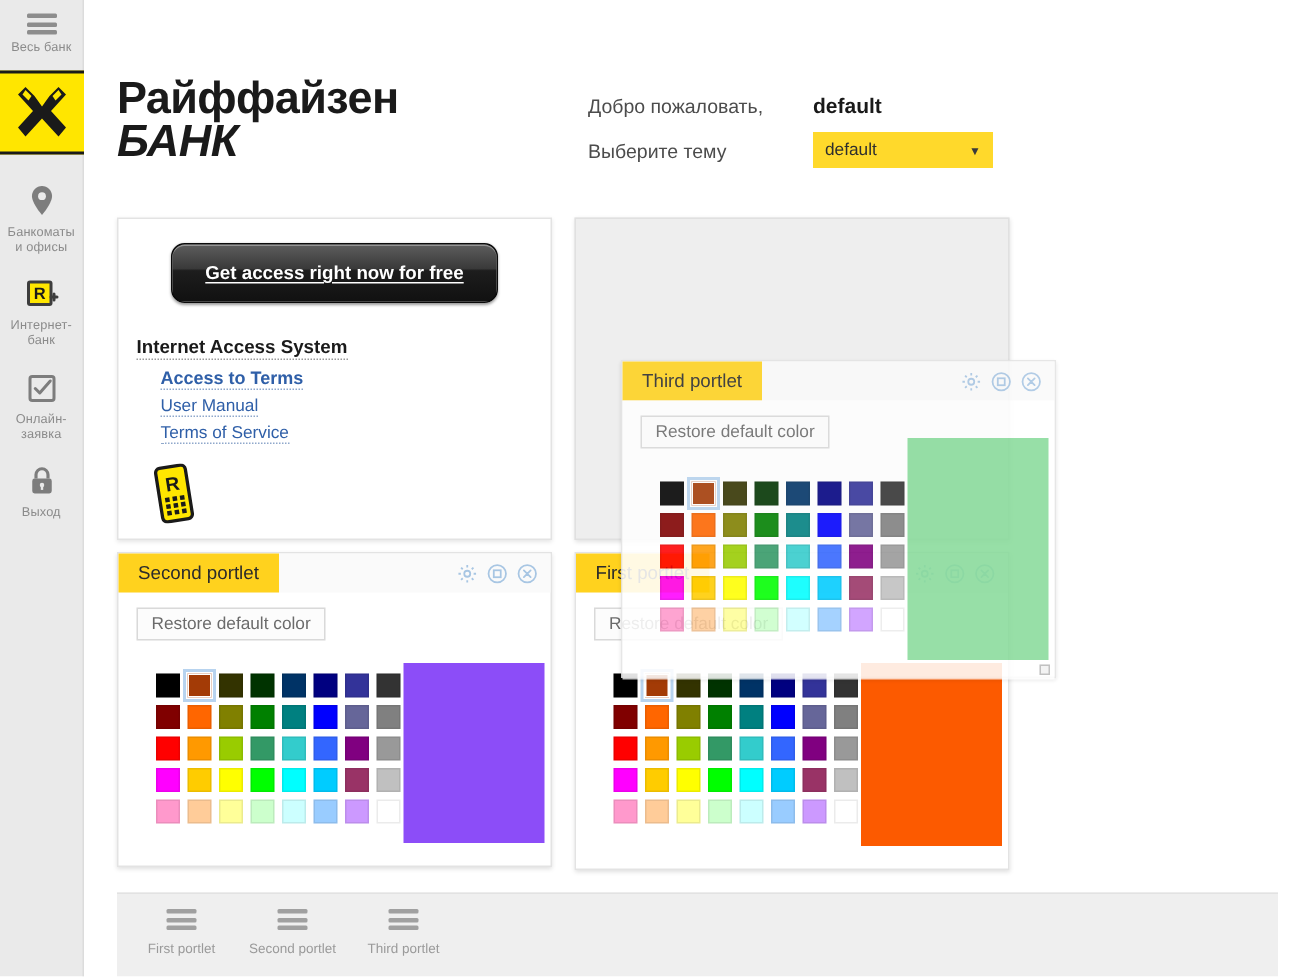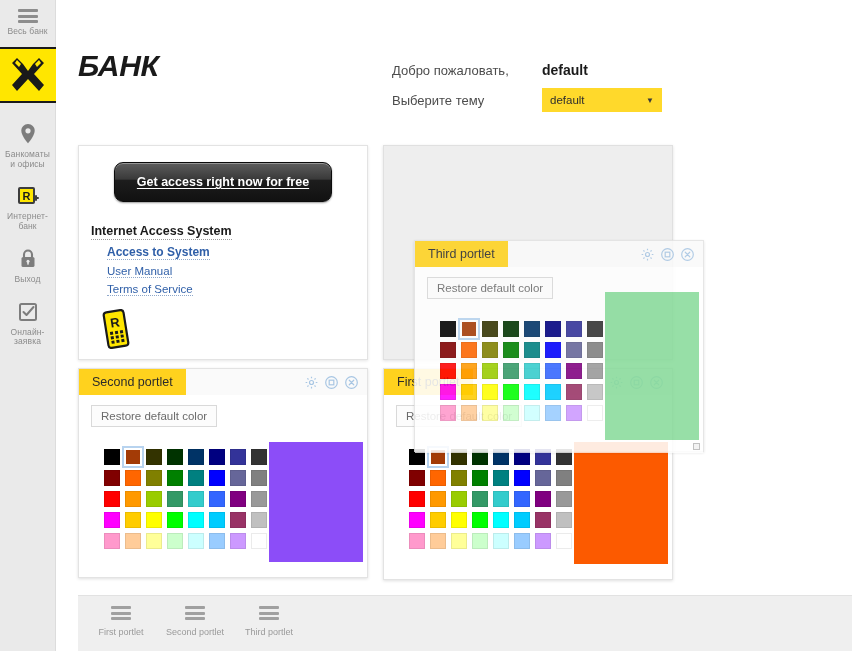--- a/index.html
+++ b/index.html
@@ -194,43 +194,44 @@
           <text x="10.5" y="15.5" font-family="Liberation Sans, sans-serif" font-size="11" font-weight="700" fill="#1a1a1a" text-anchor="middle">R</text>
           <path d="M18 14 l4 0 M20 12 l0 4" stroke="#3d3d3d" stroke-width="2" stroke-linecap="round"></path>
         </svg>
       </span>
       <span class="side-label" style="white-space:pre-line">Интернет-
 банк</span>
     </div>
 
     <div class="side-item">
       <span class="ico">
+        <svg width="24" height="24" viewBox="0 0 24 24" fill="none" stroke="#7d7d7d" stroke-width="2">
+          <rect x="4" y="4" width="16" height="16" rx="1.5"></rect>
+          <path d="M7.5 12 l3 3 l7 -8" stroke-linecap="round" stroke-linejoin="round"></path>
+        </svg>
+      </span>
+      <span class="side-label" style="white-space:pre-line">Онлайн-
+заявка</span>
+    </div>
+
+    <div class="side-item">
+      <span class="ico">
         <svg width="24" height="24" viewBox="0 0 24 24">
           <path d="M8 10 V7.5 a4 4 0 0 1 8 0 V10" fill="none" stroke="#7d7d7d" stroke-width="2.1"></path>
           <rect x="5.5" y="10" width="13" height="10" rx="1.6" fill="#7d7d7d"></rect>
           <circle cx="12" cy="14.3" r="1.5" fill="#eaeaea"></circle>
           <rect x="11.2" y="14.3" width="1.6" height="3.3" fill="#eaeaea"></rect>
         </svg>
       </span>
       <span class="side-label">Выход</span>
     </div>
-
-    <div class="side-item">
-      <span class="ico">
-        <svg width="24" height="24" viewBox="0 0 24 24" fill="none" stroke="#7d7d7d" stroke-width="2">
-          <rect x="4" y="4" width="16" height="16" rx="1.5"></rect>
-          <path d="M7.5 12 l3 3 l7 -8" stroke-linecap="round" stroke-linejoin="round"></path>
-        </svg>
-      </span>
-      <span class="side-label" style="white-space:pre-line">Онлайн-
-заявка</span>
-    </div>
   </div>
 
   <div id="brand">
+    <div class="l1">Райффайзен</div>
     <div class="l2">БАНК</div>
   </div>
 
   <div id="welcome">
     <div class="wrow">
       <span class="wlabel">Добро пожаловать,</span>
       <span class="wvalue">default</span>
     </div>
     <div class="wrow">
       <span class="wlabel">Выберите тему</span>
@@ -242,21 +243,21 @@
   </div>
 
   <div id="content-card">
     <div id="get-access">
       <span>Get access right now for free</span>
     </div>
     <div style="padding-left:6px">
       <div id="ibs-title">Internet Access System</div>
     </div>
     <div style="margin-top:4px">
-      <span class="ib-link bold">Access to System</span>
+      <span class="ib-link bold">Access to Terms</span>
       <span class="ib-link">User Manual</span>
       <span class="ib-link">Terms of Service</span>
     </div>
     <div id="mobile-row">
       <span>
         <svg width="30" height="40" viewBox="0 0 30 40">
           <g transform="rotate(-9 15 20)">
             <rect x="5" y="2" width="20" height="36" rx="3" fill="#ffe600" stroke="#1a1a1a" stroke-width="2.2"></rect>
             <text x="15" y="18" font-family="Liberation Sans, sans-serif" font-size="13" font-weight="700" fill="#1a1a1a" text-anchor="middle">R</text>
             <g fill="#1a1a1a">

